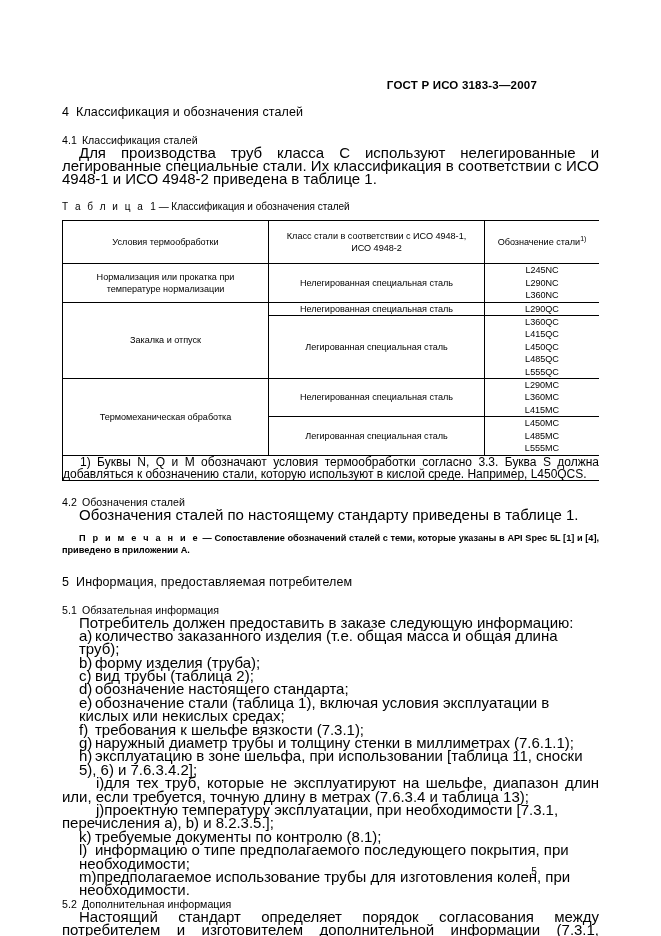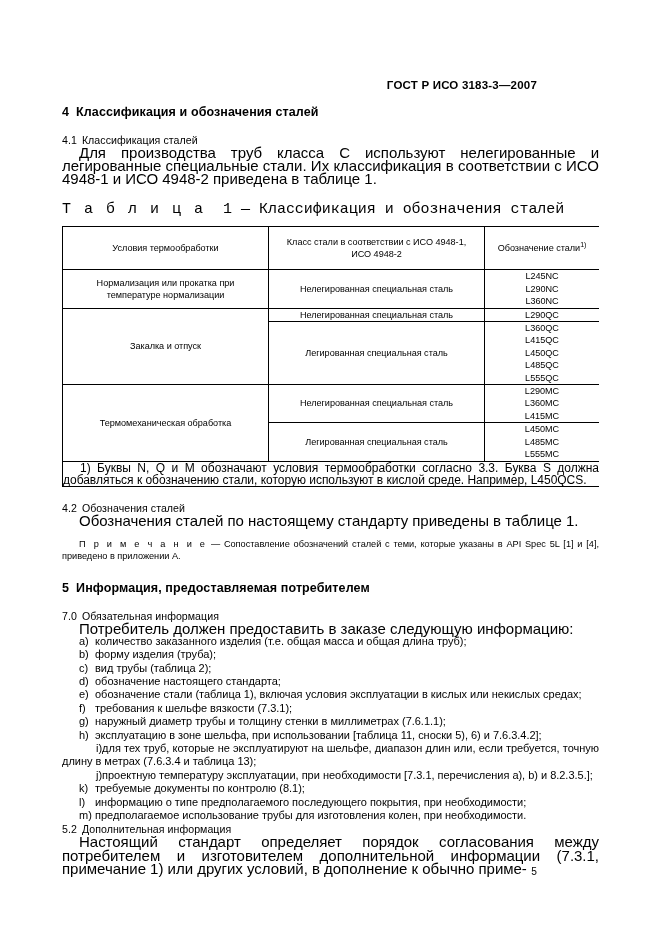--- a/index.html
+++ b/index.html
@@ -38,21 +38,21 @@
   
   .content {
     position: absolute;
     left: 62px;
     top: 88px;
     width: 537px;
   }
 
   h2.clause {
     font-size: 12.5px;
-    font-weight: bold;
+    font-weight: normal;
     margin: 0 0 0 0;
     padding: 0;
     letter-spacing: 0.1px;
   }
   h2.clause .num { margin-right: 7px; }
 
   h3.subclause {
     font-size: 10.6px;
     font-weight: normal;
     margin: 0;
@@ -66,53 +66,53 @@
     line-height: 13.2px;
     margin: 0;
     padding: 0;
     text-align: justify;
     letter-spacing: -0.02px;
   }
   p.body.indent { text-indent: 17px; }
   p.body.just-stretch { text-align: justify; text-align-last: left; }
 
   .listline {
-    font-size: 11px;
+    font-size: 15px;
     line-height: 13.4px;
     margin: 0;
     padding: 0 0 0 17px;
     text-indent: 0;
     letter-spacing: -0.02px;
   }
   .listline .lab { display: inline-block; min-width: 16px; }
   .listline.wrap { padding-left: 0; }
 
   .note {
     font-size: 9.2px;
     line-height: 12px;
     margin: 0;
     padding: 0;
     text-align: justify;
     text-indent: 17px;
     letter-spacing: -0.02px;
+    font-weight: bold;
   }
   .spaced {
     letter-spacing: 2.1px;
   }
   .gap-md  { height: 10px; }
   .gap-lg  { height: 15px; }
   .gap-xl  { height: 19px; }
 
   
   .tbl-caption {
-    font-size: 15px;
-    margin: 0;
-    padding: 0;
-    letter-spacing: -0.02px;
-    font-family: Liberation Mono, monospace;
+    font-size: 10px;
+    margin: 0;
+    padding: 0;
+    letter-spacing: -0.02px;
   }
   .tbl-caption .spaced { letter-spacing: 2.0px; }
 
   table.t1 {
     border-collapse: collapse;
     width: 537px;
     table-layout: fixed;
     margin-top: 8px;
   }
   table.t1 td, table.t1 th {
@@ -260,21 +260,21 @@
 
     <div class="gap-xl"></div>
 
     <h2 class="clause">
       <span class="num">5</span><span>Информация, предоставляемая потребителем</span>
     </h2>
 
     <div class="gap-lg"></div>
 
     <h3 class="subclause">
-      <span class="num">7.0</span><span>Обязательная информация</span>
+      <span class="num">5.1</span><span>Обязательная информация</span>
     </h3>
 
     <p class="body indent">Потребитель должен предоставить в заказе следующую информацию:</p>
 
     <p class="listline"><span class="lab">a)</span><span>количество заказанного изделия (т.е. общая масса и общая длина труб);</span></p>
 
     <p class="listline"><span class="lab">b)</span><span>форму изделия (труба);</span></p>
 
     <p class="listline"><span class="lab">c)</span><span>вид трубы (таблица 2);</span></p>
 

